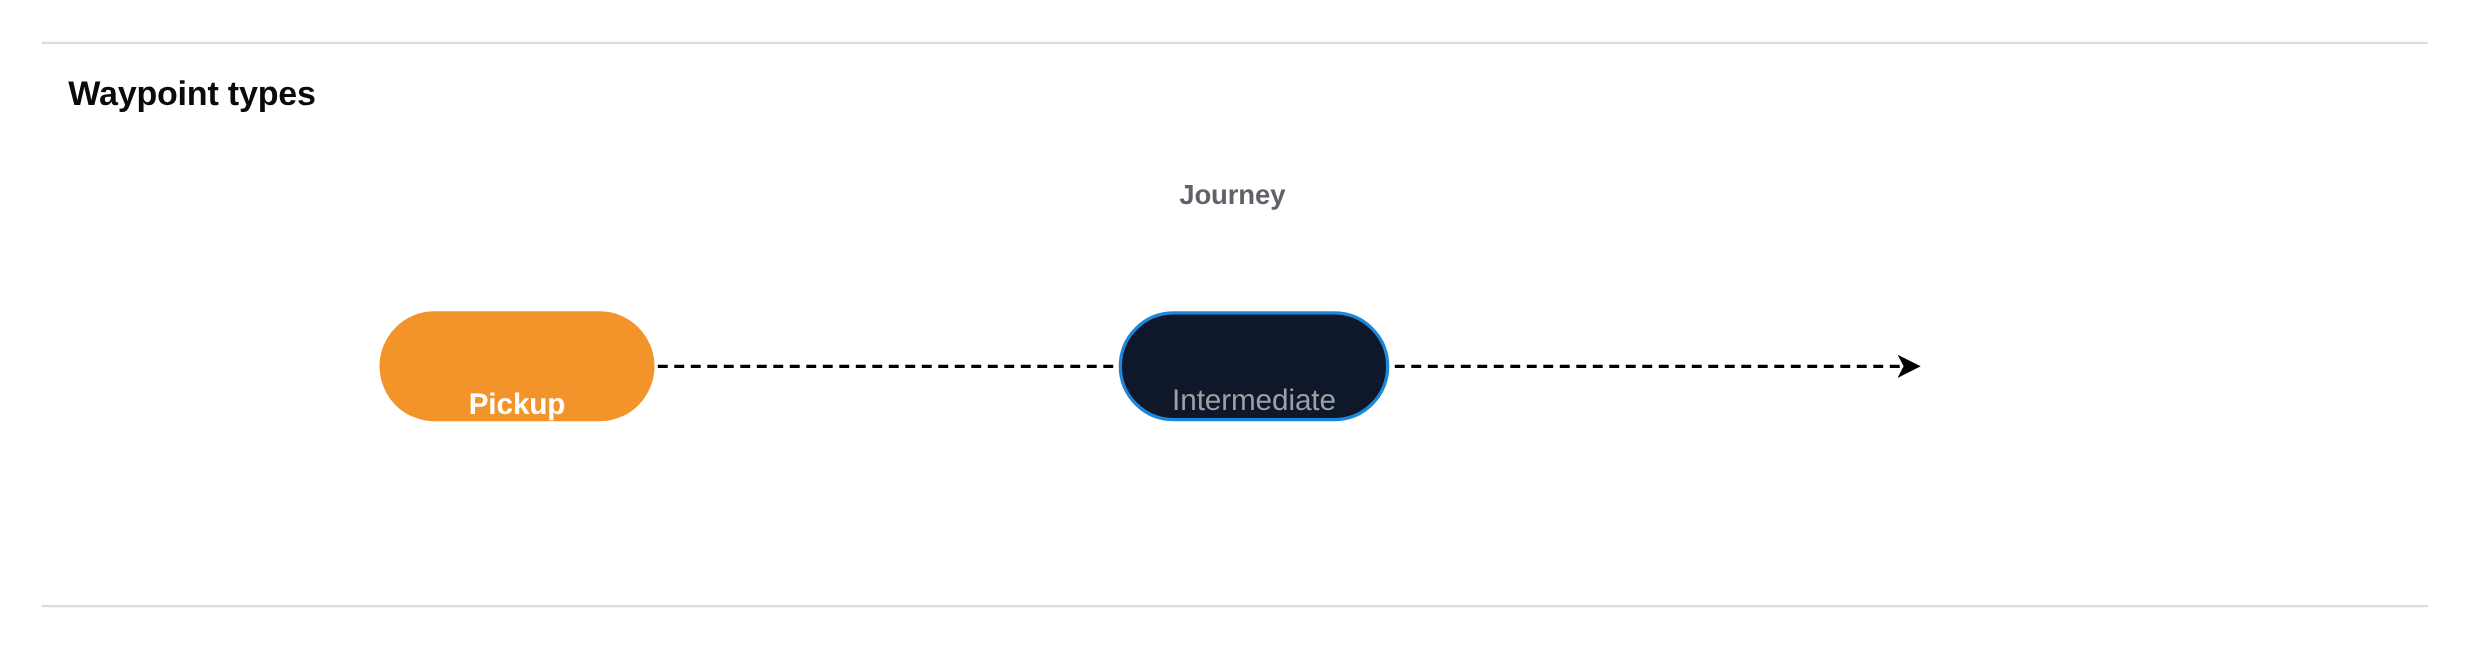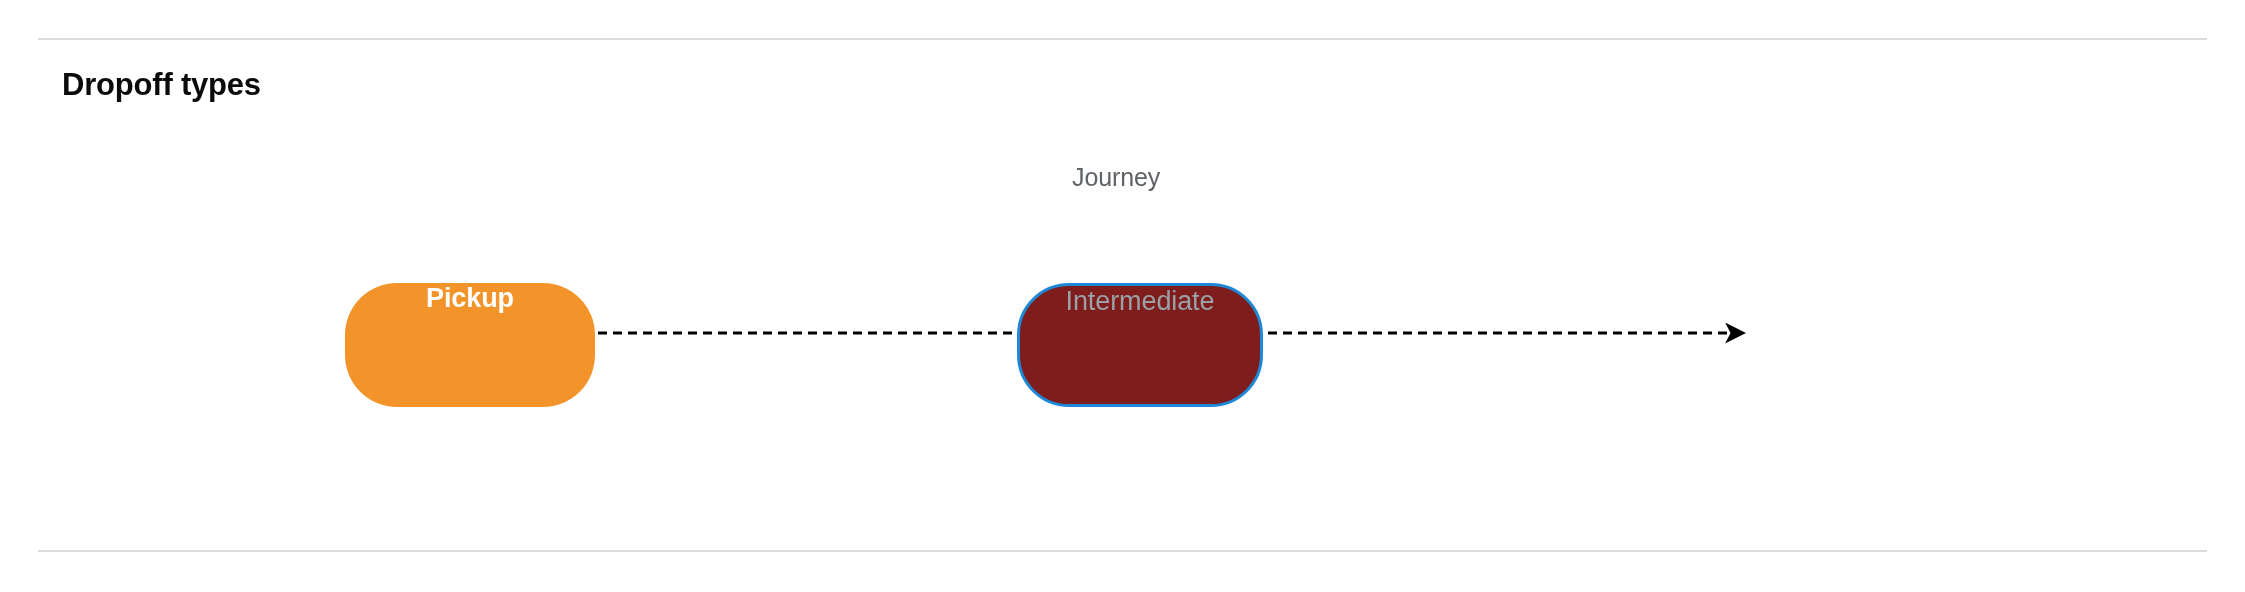--- a/index.html
+++ b/index.html
@@ -52,48 +52,48 @@
     top: 0;
     width: 2245px;
     height: 592px;
   }
 
   .graph-label {
     position: absolute;
     left: 1072px;
     top: 163px;
     font-size: 25px;
-    font-weight: normal;
+    font-weight: bold;
     color: #5f6368;
     letter-spacing: -0.1px;
     white-space: nowrap;
   }
 
   
   .node {
     position: absolute;
-    height: 124px;
+    height: 100px;
     box-sizing: border-box;
     display: flex;
-    align-items: flex-start;
+    align-items: flex-end;
     justify-content: center;
     border-radius: 52px;
     font-size: 27px;
     letter-spacing: -0.1px;
     white-space: nowrap;
   }
 
   .node.terminal {
     background: #f3942b;
     color: #ffffff;
     font-weight: bold;
   }
 
   .node.intermediate {
-    background: #7f1d1d;
+    background: #0f172a;
     border: 3px solid #1e88d8;
     color: #9aa0a6;
     font-weight: normal;
   }
 
   #node-pickup {
     left: 345px;
     top: 283px;
     width: 250px;
   }
@@ -120,21 +120,21 @@
     pointer-events: none;
   }
 </style>
 </head>
 <body>
 
 <div id="screen">
 
   <div class="divider top"></div>
 
-  <div class="section-title">Dropoff types</div>
+  <div class="section-title">Waypoint types</div>
 
   <div class="diagram">
 
     <div class="graph-label">Journey</div>
 
     <svg class="edge-layer" viewBox="0 0 2245 592" width="2245" height="592" xmlns="http://www.w3.org/2000/svg">
       <defs>
         <marker id="arrow-head" viewBox="0 0 10 10" refX="9" refY="5" markerWidth="7" markerHeight="7" orient="auto-start-reverse">
           <path d="M 0 0 L 10 5 L 0 10 L 2.6 5 z" fill="#000000"></path>
         </marker>

